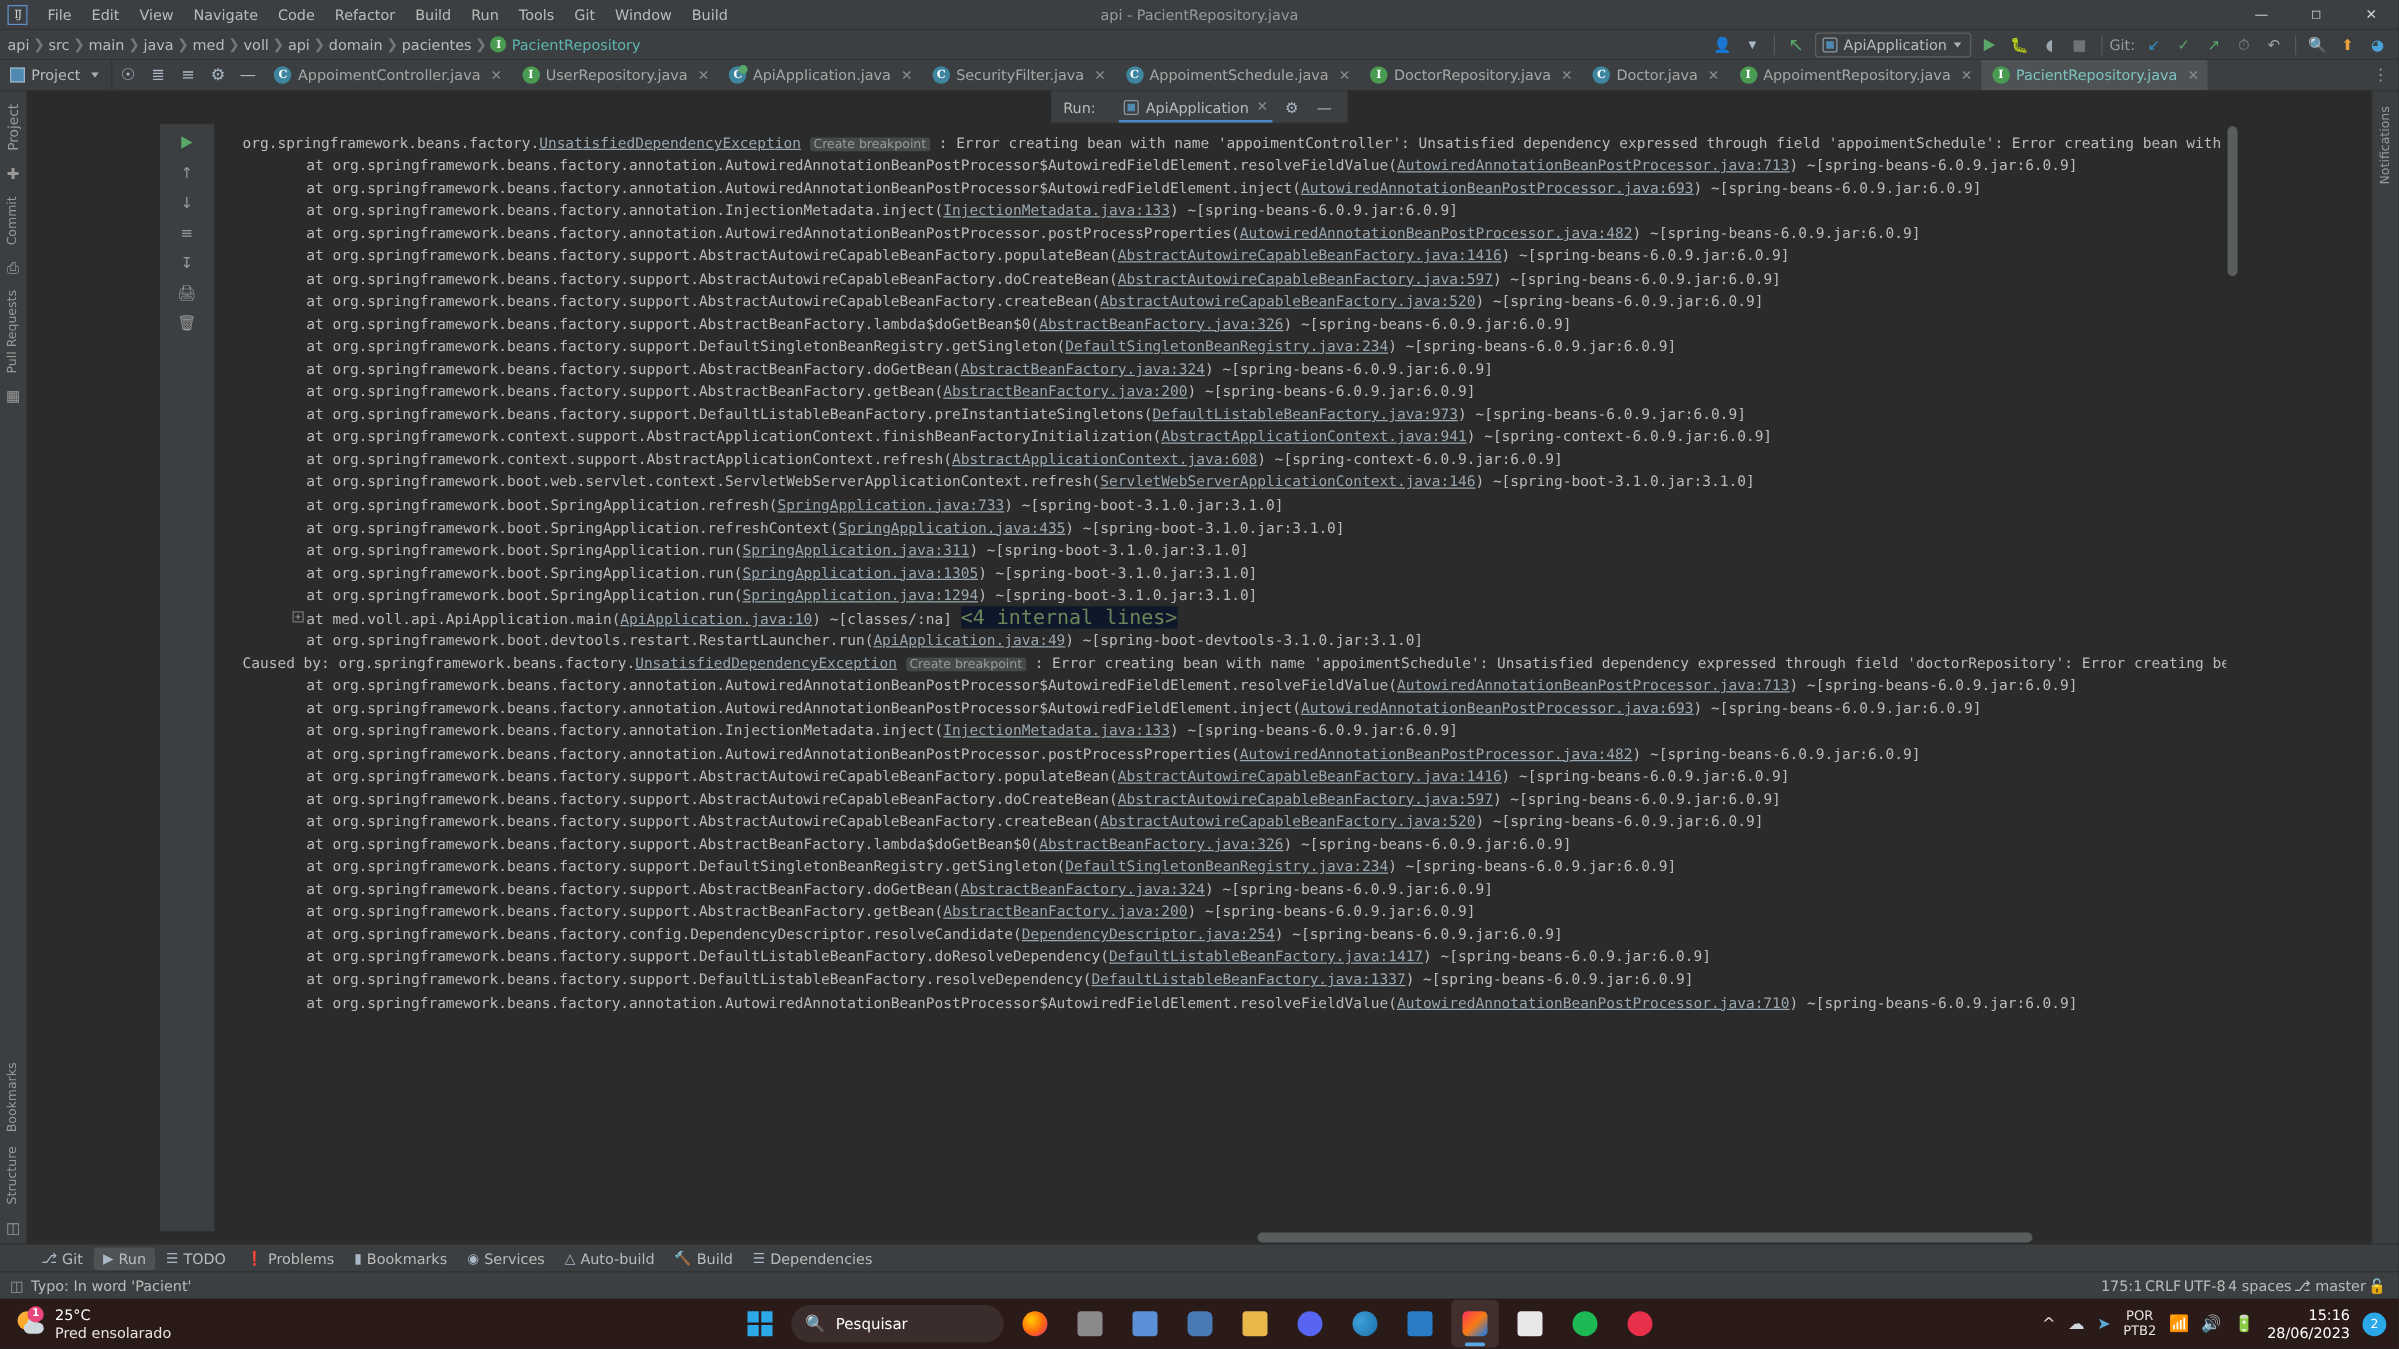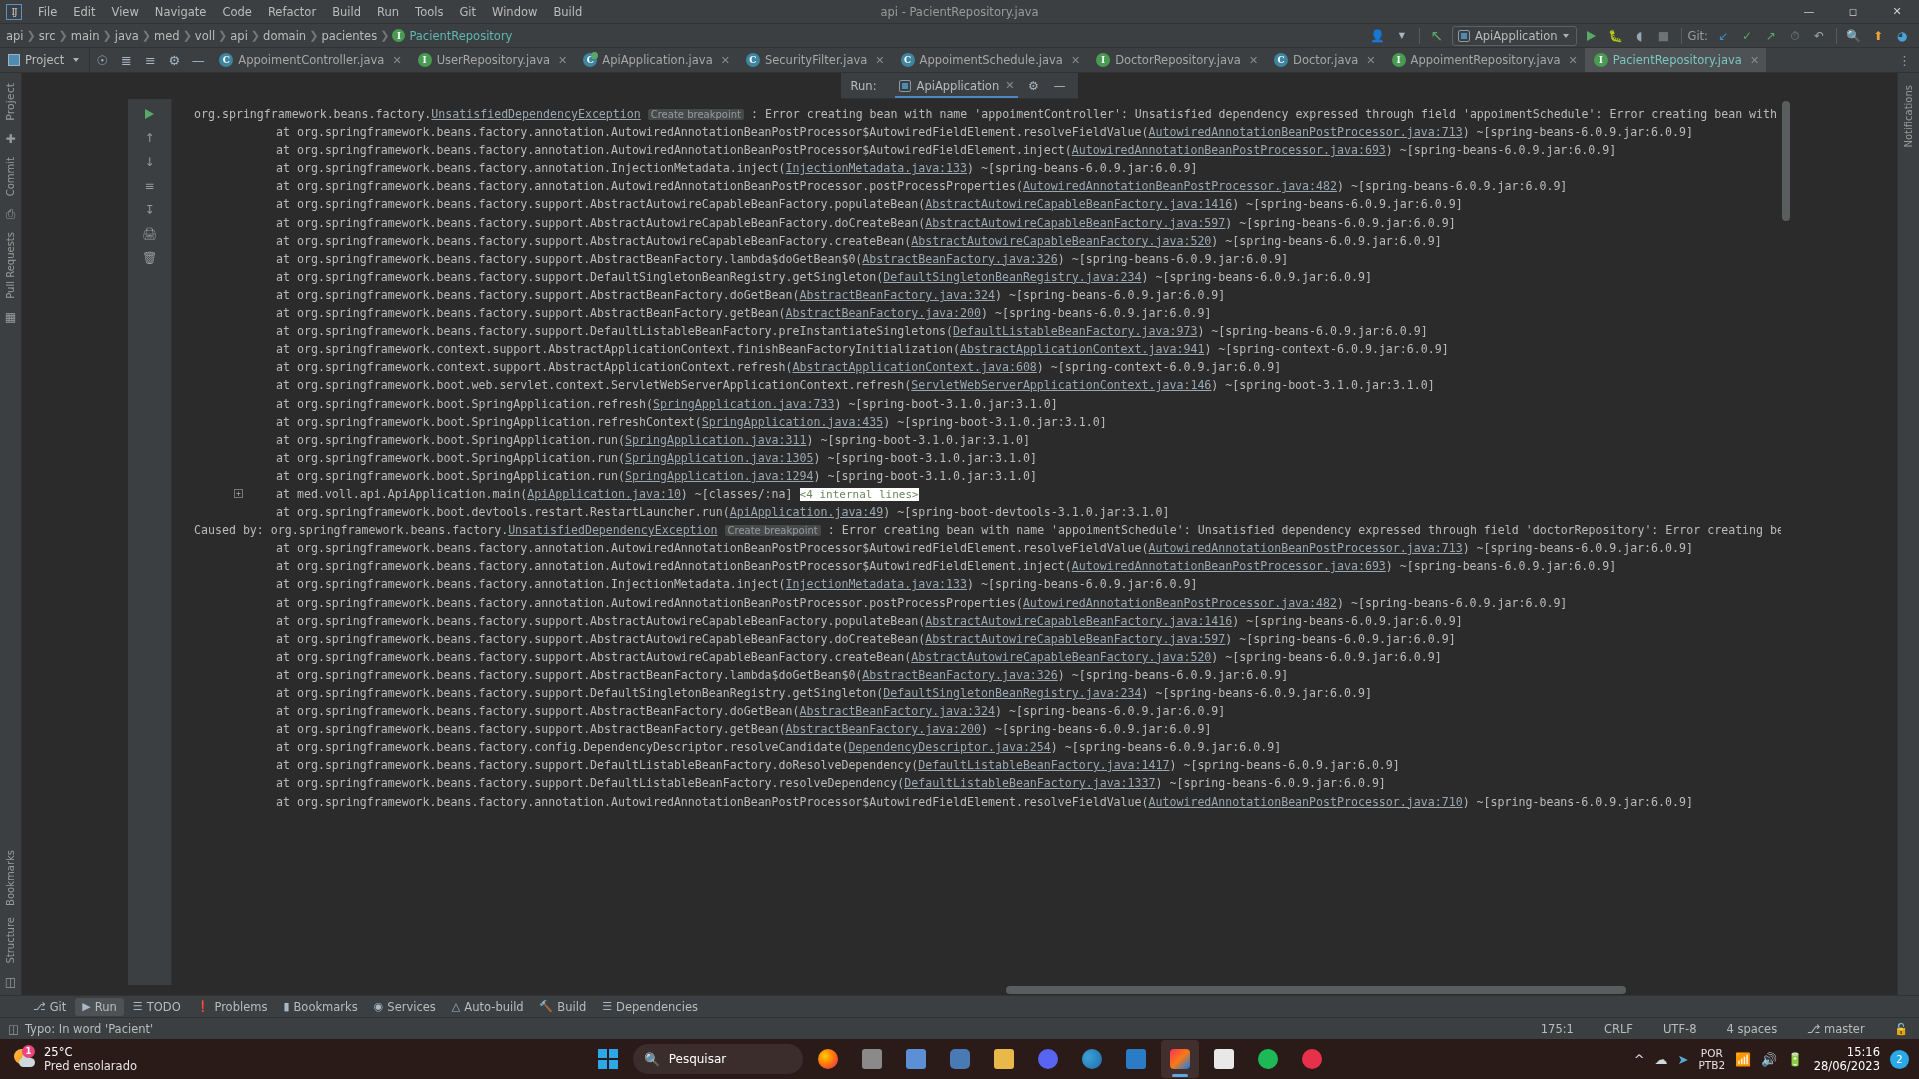--- a/index.html
+++ b/index.html
@@ -167,24 +167,24 @@
     line-height: 18.1px; color: #bbbbbb; white-space: pre;
     padding-left: 22px; overflow: hidden; height: 18.1px;
   }
   .cline .lnk { color: #9aa7b0; text-decoration: underline; }
   .cline .exc { color: #9aa7b0; text-decoration: underline; }
   .cline .bp {
     background: #45494a; color: #9a9a9a; font-family: "DejaVu Sans", sans-serif;
     font-size: 10px; padding: 0 3px; border-radius: 2px;
   }
   .cline .fold {
-    color: #6a8759; background: #ffffff; font-family: "DejaVu Sans Mono", monospace;
-    font-size: 11px;
-  }
-  .cline.indent { padding-left: 104px; }
+    color: #6a8759; background: #0f172a; font-family: "DejaVu Sans Mono", monospace;
+    font-size: 16px;
+  }
+  .cline.indent { padding-left: 73px; }
   .fold-mark {
     position: absolute; left: 62px; width: 9px; height: 9px;
     border: 1px solid #777; color: #aaa; font-size: 8px; line-height: 7px;
     text-align: center; margin-top: 4px;
   }
 
   
   .rstrip {
     width: 22px; background: #3c3f41; flex: 0 0 22px;
     display: flex; flex-direction: column; align-items: center;
@@ -218,21 +218,21 @@
   }
   .twitem.active { background: #4e5254; }
   .twicon { font-size: 11px; color: #a9b7c6; display: flex; }
 
   
   .statusbar {
     height: 22px; background: #3c3f41; display: flex; align-items: center;
     flex: 0 0 22px; padding: 0 10px 0 8px; border-top: 1px solid #323232;
   }
   .st-left { display: flex; align-items: center; gap: 6px; color: #bbbbbb; font-size: 11.5px; }
-  .st-right { margin-left: auto; display: flex; align-items: center; gap: 30px; color: #bbbbbb; font-size: 11.5px; }
+  .st-right { margin-left: auto; display: flex; align-items: center; gap: 2px; color: #bbbbbb; font-size: 11.5px; }
 
   
   .taskbar {
     height: 40px; flex: 0 0 40px; background: #2a1a18; display: flex;
     align-items: center; position: relative;
   }
   .weather { display: flex; align-items: center; gap: 8px; padding-left: 14px; position: relative; }
   .wicon {
     width: 22px; height: 22px; position: relative;
   }

